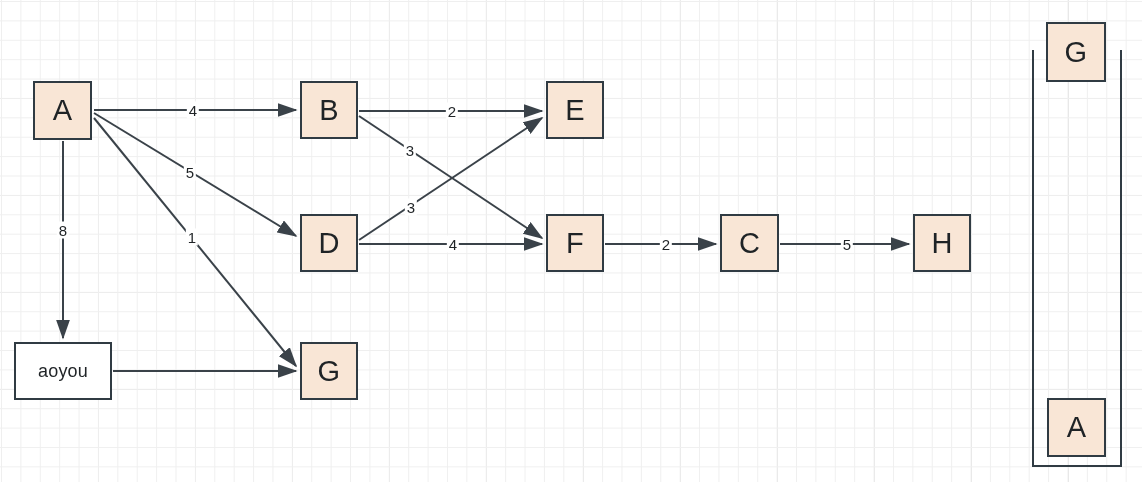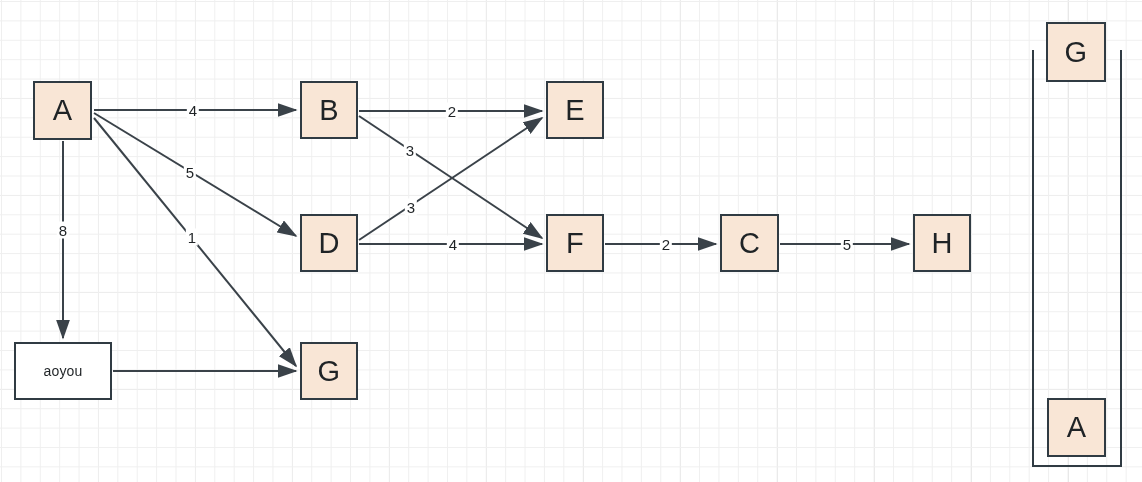--- a/index.html
+++ b/index.html
@@ -39,21 +39,21 @@
     align-items: center;
     justify-content: center;
     color: #1f2326;
     font-size: 29px;
     font-weight: 400;
     line-height: 1;
     letter-spacing: 0.2px;
   }
   .node.plain {
     background: #ffffff;
-    font-size: 14px;
+    font-size: 18px;
     text-align: right;
   }
   .edge-label {
     position: absolute;
     transform: translate(-50%, -50%);
     background: #ffffff;
     color: #1f2326;
     font-size: 15px;
     line-height: 1;
     padding: 1px 2px;

